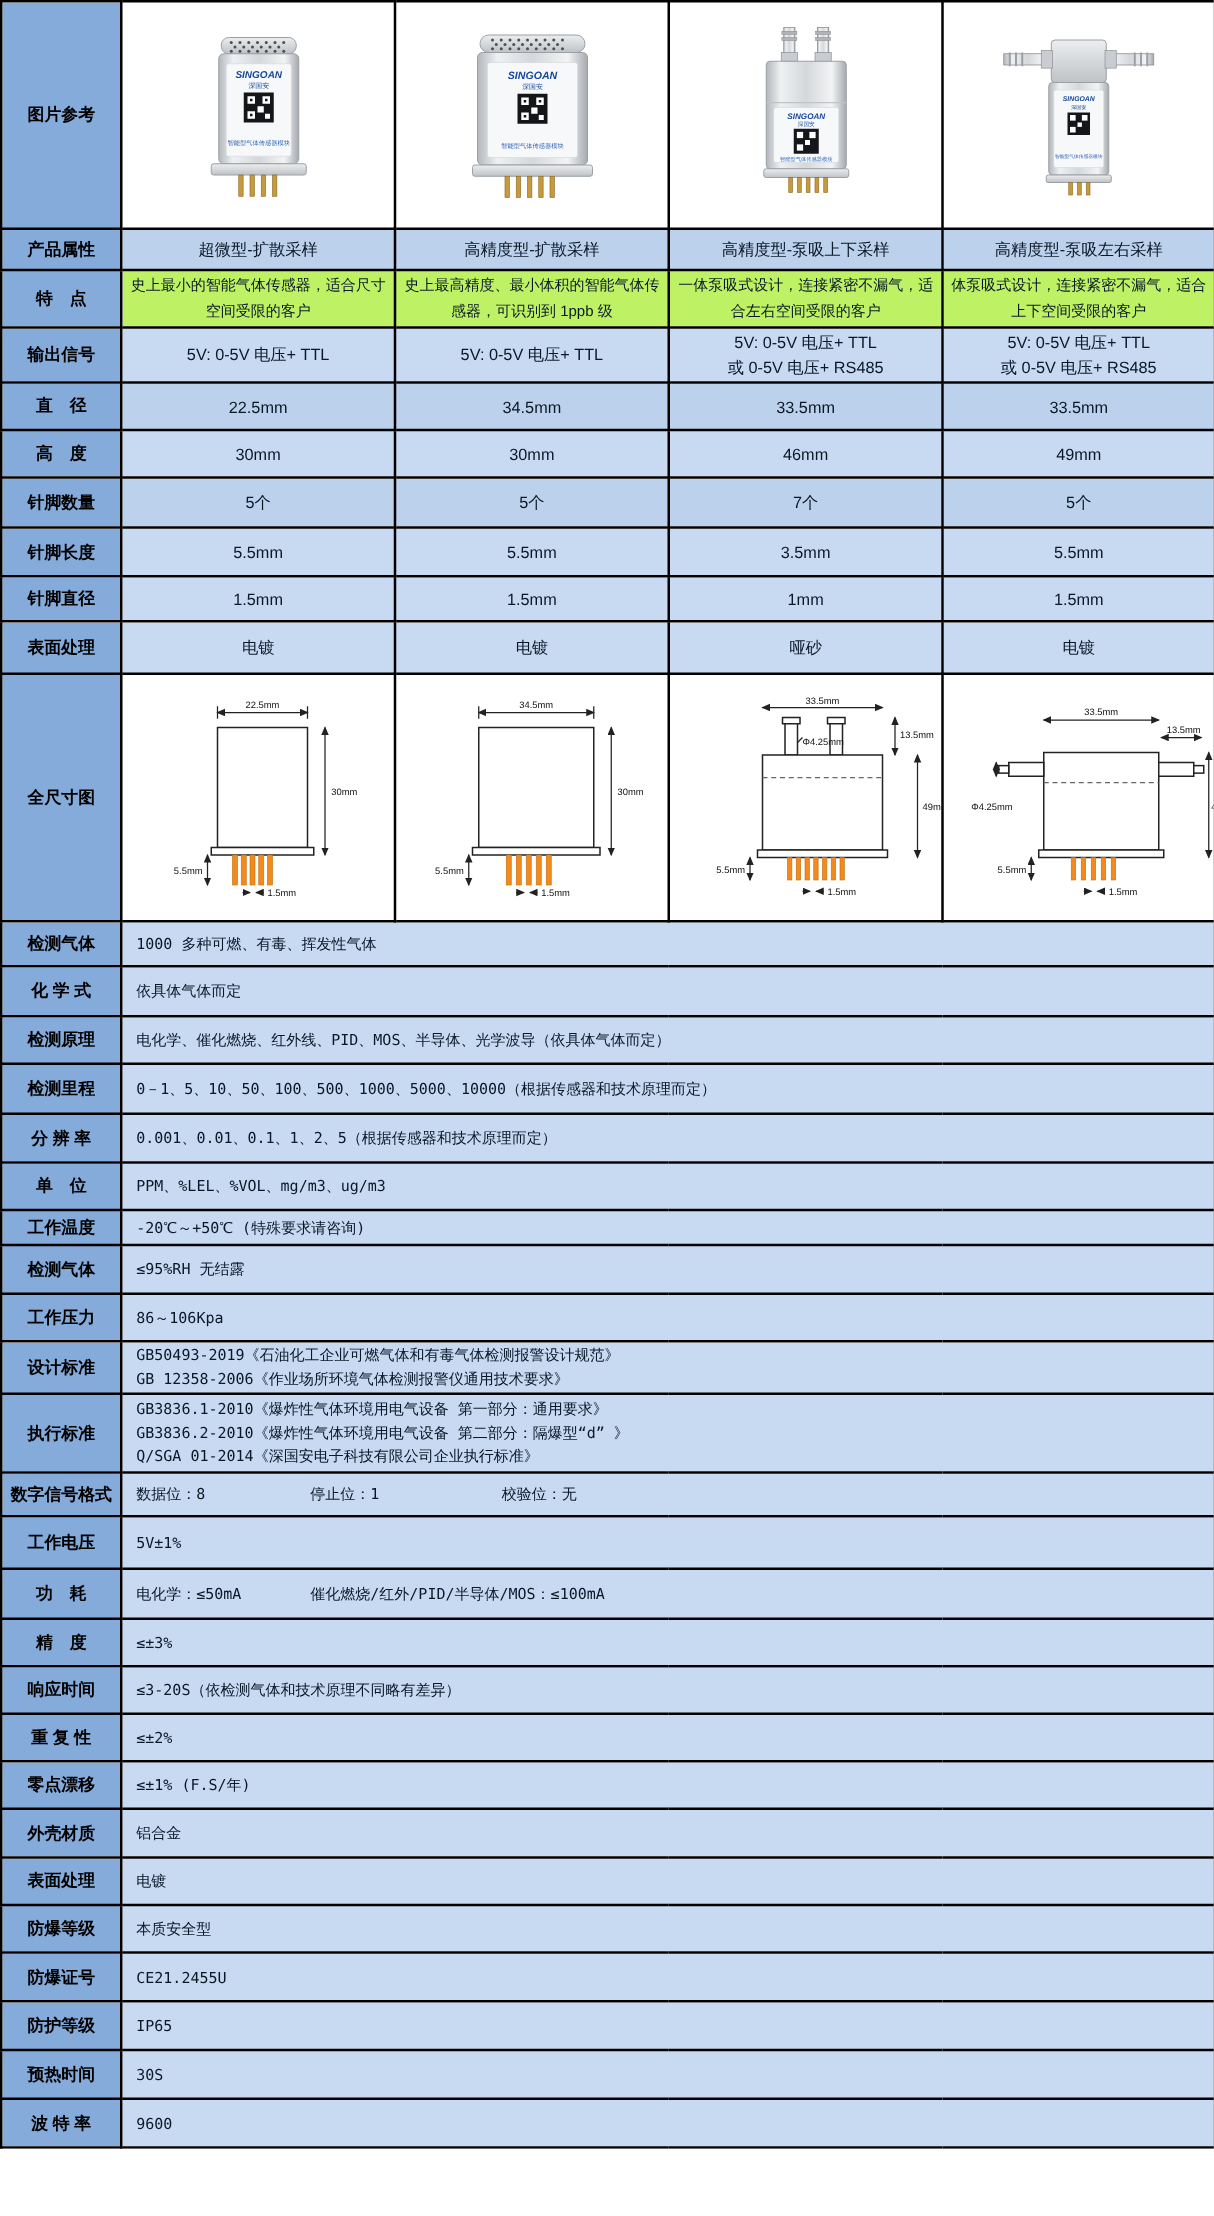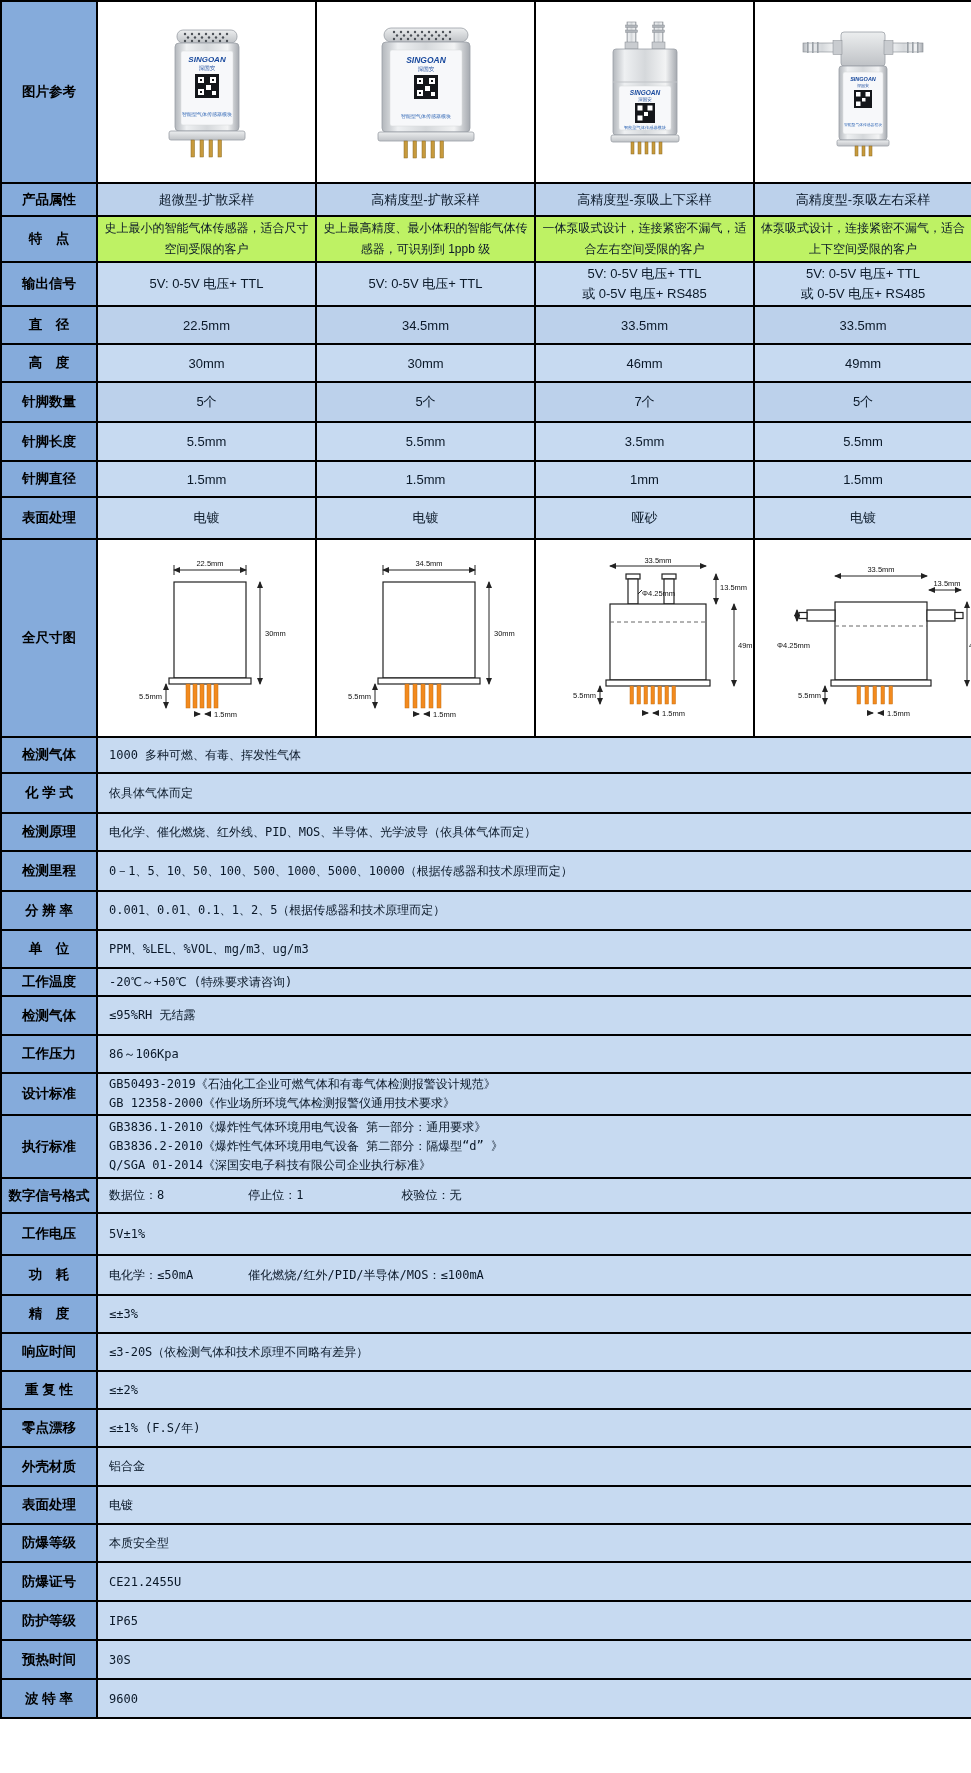--- a/index.html
+++ b/index.html
@@ -474,21 +474,21 @@
       </tr>
 <tr style="height:38px">
         <td class="lab">工作压力</td>
         <td class="sv" colspan="4">86～106Kpa</td>
       </tr>
 
 <tr style="height:42px">
   <td class="lab">设计标准</td>
   <td class="sv" colspan="4">
     <div class="stdline">GB50493-2019《石油化工企业可燃气体和有毒气体检测报警设计规范》</div>
-    <div class="stdline">GB 12358-2000《作业场所环境气体检测报警仪通用技术要求》</div>
+    <div class="stdline">GB 12358-2006《作业场所环境气体检测报警仪通用技术要求》</div>
   </td>
 </tr>
 
 <tr style="height:63px">
   <td class="lab">执行标准</td>
   <td class="sv" colspan="4">
     <div class="stdline">GB3836.1-2010《爆炸性气体环境用电气设备 第一部分：通用要求》</div>
     <div class="stdline">GB3836.2-2010《爆炸性气体环境用电气设备 第二部分：隔爆型“d”  》</div>
     <div class="stdline">Q/SGA 01-2014《深国安电子科技有限公司企业执行标准》</div>
   </td>

